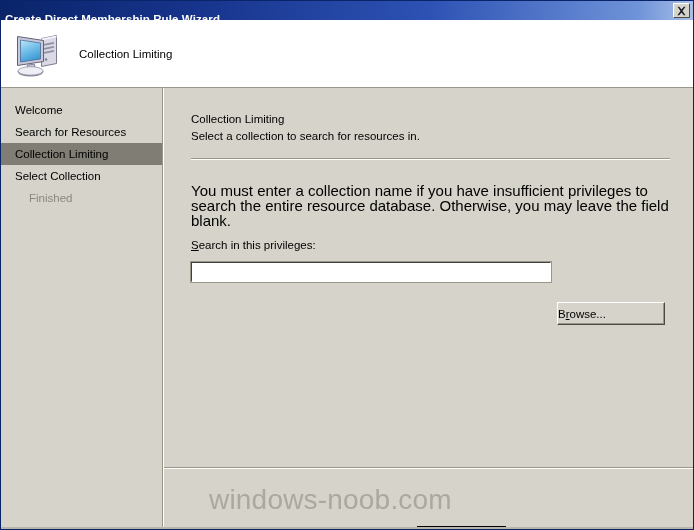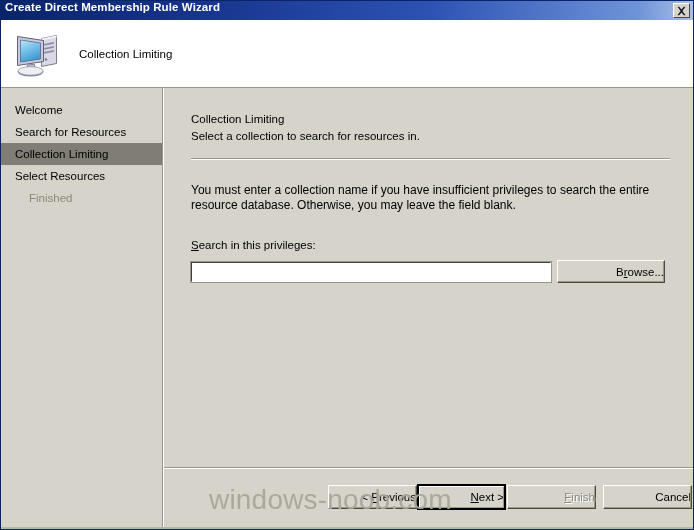--- a/index.html
+++ b/index.html
@@ -22,21 +22,21 @@
   }
 
   
   #titlebar {
     position: absolute;
     left: 0; top: 0;
     width: 692px;
     height: 35px;
     background: linear-gradient(to right, #0a246a 0%, #17348c 28%, #2d52b4 62%, #6f93d8 92%, #a8bfe8 100%);
     display: flex;
-    align-items: flex-start;
+    align-items: center;
     padding-left: 4px;
   }
   #titlebar-text {
     color: #ffffff;
     font-size: 11.5px;
     font-weight: bold;
     letter-spacing: 0.1px;
     white-space: nowrap;
   }
   #close-button {
@@ -172,21 +172,21 @@
     width: 479px;
     height: 2px;
     border-top: 1px solid #9a9789;
     border-bottom: 1px solid #ffffff;
   }
   #content-paragraph {
     position: absolute;
     left: 27px;
     top: 95px;
     width: 480px;
-    font-size: 12px;
+    font-size: 15px;
     color: #000000;
     line-height: 15px;
   }
   #field-label {
     position: absolute;
     left: 27px;
     top: 151px;
     font-size: 11.5px;
     color: #000000;
   }
@@ -221,24 +221,25 @@
     background: #d6d3ca;
     border-top: 1px solid #ffffff;
     border-left: 1px solid #ffffff;
     border-right: 1px solid #4a4a42;
     border-bottom: 1px solid #4a4a42;
     font-family: "Liberation Sans", sans-serif;
     font-size: 11.5px;
     color: #000000;
     display: flex;
     align-items: center;
-    justify-content: flex-end;
+    justify-content: flex-start;
     cursor: default;
     position: relative;
     white-space: nowrap;
+    margin-top: 42px;
   }
   .btn::after {
     content: "";
     position: absolute;
     left: 0; top: 0; right: 0; bottom: 0;
     border-right: 1px solid #9a9789;
     border-bottom: 1px solid #9a9789;
     pointer-events: none;
   }
   .btn.default {
@@ -364,21 +365,21 @@
       <div class="sidebar-item">
         <span>Welcome</span>
       </div>
       <div class="sidebar-item">
         <span>Search for Resources</span>
       </div>
       <div class="sidebar-item selected">
         <span>Collection Limiting</span>
       </div>
       <div class="sidebar-item">
-        <span>Select Resources</span>
+        <span>Select Collection</span>
       </div>
       <div class="sidebar-item disabled">
         <span>Finished</span>
       </div>
     </div>
     <div id="sidebar-divider"></div>
     <div id="sidebar-divider-light"></div>
 
     <div id="content">
 

